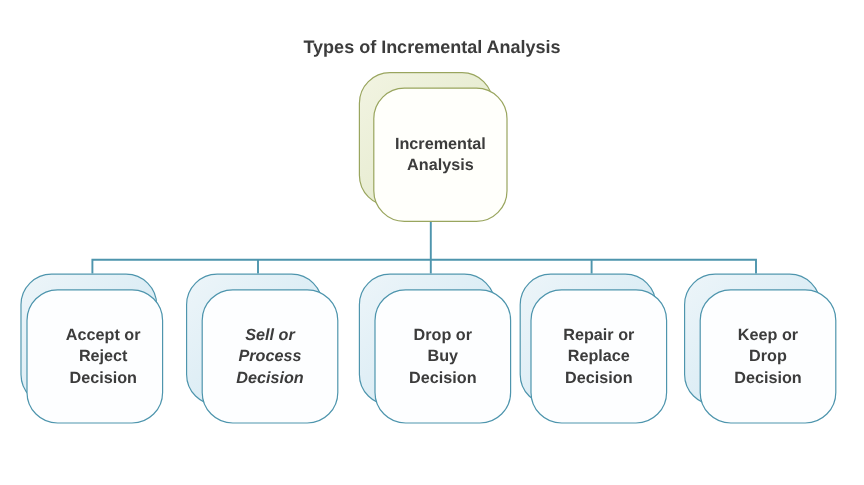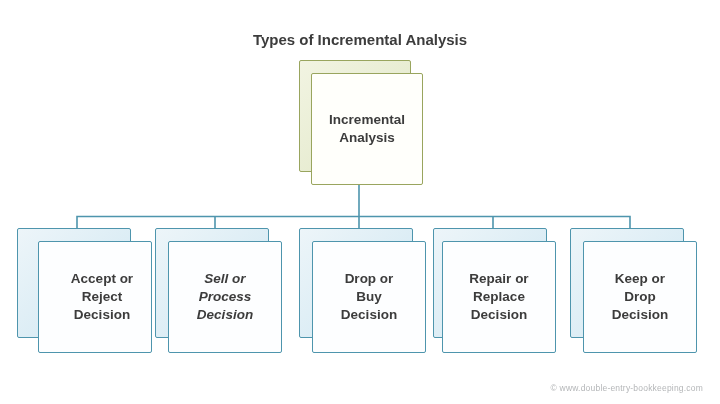--- a/index.html
+++ b/index.html
@@ -24,21 +24,21 @@
   .connectors {
     position: absolute;
     top: 0; left: 0;
     width: 720px; height: 404px;
     pointer-events: none;
   }
   .card {
     position: absolute;
     width: 114px;
     height: 112px;
-    border-radius: 2px;
+    border-radius: 26px;
     box-sizing: border-box;
   }
   .card.green-back {
     border: 1.6px solid #99a55e;
     background: linear-gradient(135deg, #f2f4e2 0%, #e7ecd1 60%, #e3e9c9 100%);
   }
   .card.green-front {
     border: 1.6px solid #99a55e;
     background: #fffffb;
   }
@@ -62,21 +62,21 @@
     line-height: 1.32;
     color: #3c3c3c;
     white-space: pre-line;
   }
   
   .root-back  { left: 299px; top: 60px; width: 112px; height: 112px; }
   .root-front { left: 311px; top: 73px; width: 112px; height: 112px; }
   
   .child-back  { top: 228px; height: 110px; }
   .child-front { top: 241px; height: 112px; }
-  .s0.child-back  { left: 17px;  } .s0.child-front { left: 38px; padding-left: 14px;  }
+  .s0.child-back  { left: 17px;  } .s0.child-front { left: 22px; padding-left: 14px;  }
   .s1.child-back  { left: 155px; } .s1.child-front { left: 168px; font-style: italic; }
   .s2.child-back  { left: 299px; } .s2.child-front { left: 312px; }
   .s3.child-back  { left: 433px; } .s3.child-front { left: 442px; }
   .s4.child-back  { left: 570px; } .s4.child-front { left: 583px; }
   .footer {
     position: absolute;
     top: 383px;
     right: 17px;
     font-size: 8.5px;
     color: #b4b6b8;
@@ -128,15 +128,14 @@
 Decision</span>
   </div>
 
   <div class="card blue-back child-back s4"></div>
   <div class="card blue-front front child-front s4">
     <span class="card-label">Keep or
 Drop
 Decision</span>
   </div>
 
-  <div class="footer">© www.double-entry-bookkeeping.com</div>
 
 </div>
 
 </body></html>

